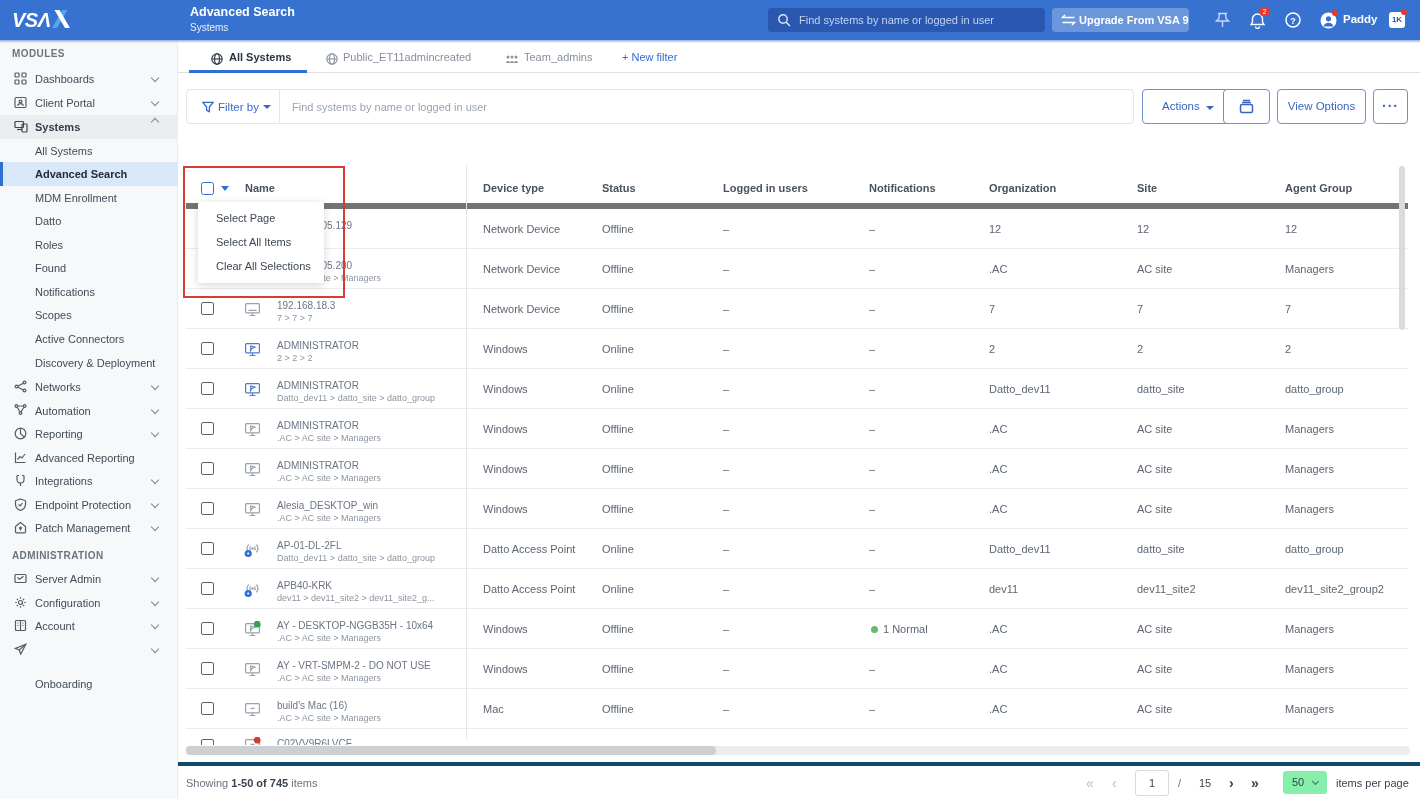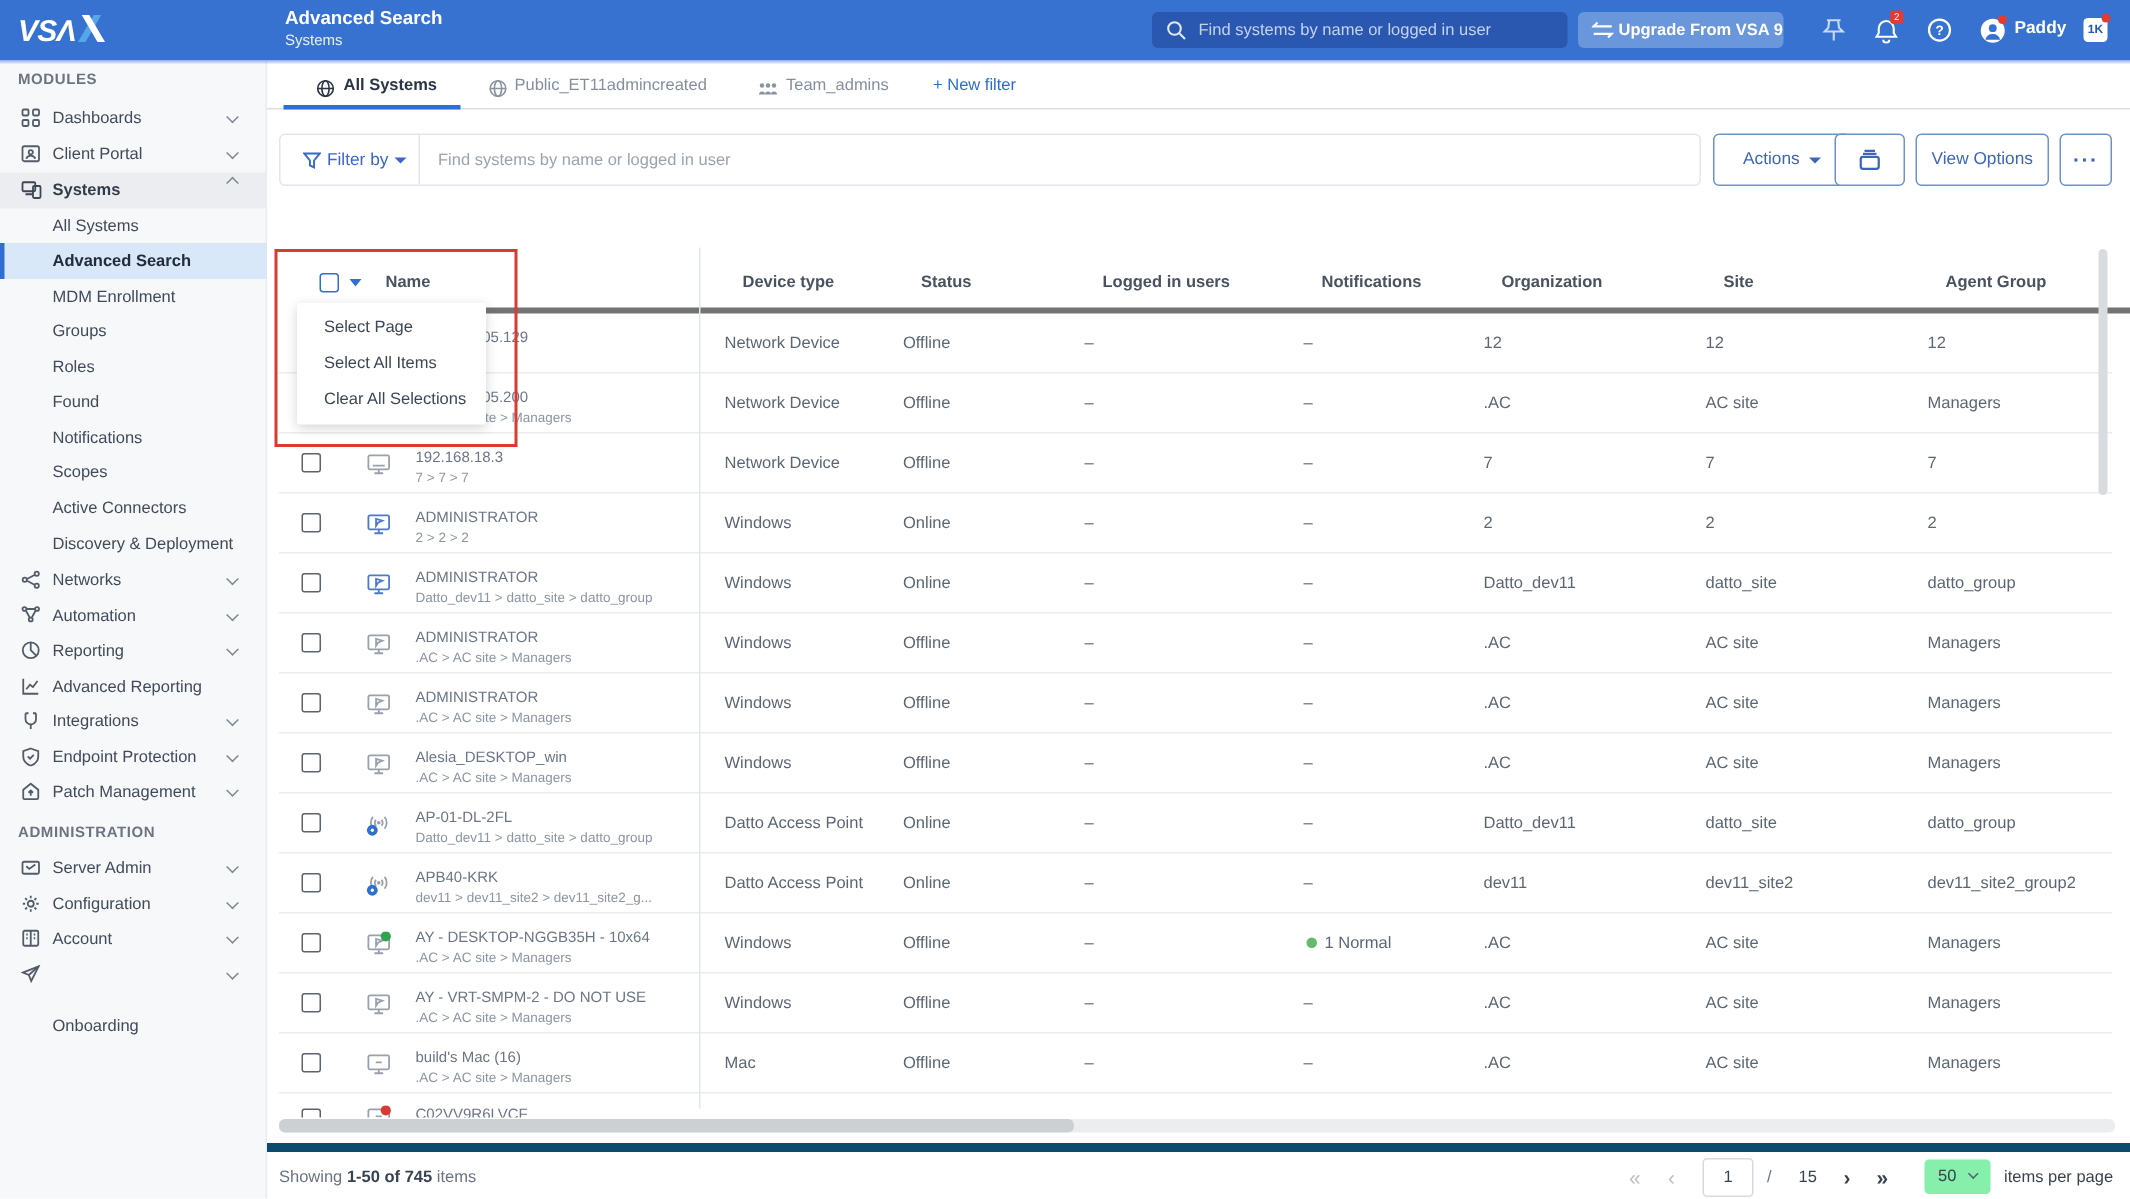--- a/index.html
+++ b/index.html
@@ -34,38 +34,38 @@
 
 #fbox{position:absolute;left:8px;top:49px;width:948px;height:35px;border:1px solid #e3e6ea;border-radius:4px;background:#fff}
 #fdiv{position:absolute;left:92px;top:0;width:1px;height:33px;background:#e3e6ea}
 #fby{position:absolute;left:31px;top:10.5px;font-size:11.5px;color:#3a67cc}
 #fph{position:absolute;left:105px;top:11px;font-size:11px;color:#9aa3b1}
 .btn{position:absolute;top:49px;height:35px;border:1px solid #6c92cc;border-radius:4px;background:#fff;color:#3b66c0;font-size:11.5px;text-align:center}
 
 #found{position:absolute;left:8px;top:94px;font-size:11px;color:#949da9}
 
 #tablewrap{position:absolute;left:0;top:125px;width:1242px;height:580px;overflow:hidden}
-#thead{position:absolute;left:20px;top:0;width:1222px;height:44px;border-bottom:4px solid #737373}
+#thead{position:absolute;left:8px;top:0;width:1222px;height:44px;border-bottom:6px solid #737373}
 .th{position:absolute;top:17px;font-size:11px;font-weight:bold;color:#49525f;white-space:nowrap}
 .row{position:absolute;left:8px;width:1222px;height:40px;border-bottom:1px solid #eaecef}
 .cb{position:absolute;left:15px;top:13px;width:13px;height:13px;border:1.5px solid #5a6470;border-radius:2px;background:#fff}
 .nm{position:absolute;left:91px;top:11px;font-size:10px;color:#6b7584;white-space:nowrap}
 .sb{position:absolute;left:91px;top:24px;font-size:9px;color:#8c95a1;white-space:nowrap}
 .c{position:absolute;top:14px;font-size:11px;color:#5c6673;white-space:nowrap}
 .dt{left:297px}.st{left:416px}.lg{left:537px}.nt{left:683px}.og{left:803px}.sit{left:951px}.ag{left:1099px}
 .ic{position:absolute;left:58px;top:12px}
 #vdiv{position:absolute;left:288px;top:125px;width:1px;height:574px;background:#e4e7ea}
 #vscroll{position:absolute;left:1221px;top:126px;width:6px;height:164px;background:#d9dcdf;border-radius:3px}
 .gdot{display:inline-block;width:7px;height:7px;border-radius:50%;background:#67b96e;margin-right:5px;position:relative;left:2px;margin-right:7px}
 .thcb{position:absolute;left:15px;top:17px;width:13px;height:13px;border:1.5px solid #2e6fd3;border-radius:2.5px;background:#fff}
 .thcar{position:absolute;left:35px;top:21px;width:0;height:0;border-left:4px solid transparent;border-right:4px solid transparent;border-top:5px solid #2e6fd3}
 #hscroll{position:absolute;left:8px;top:706px;width:1224px;height:9px;background:#ebedee;border-radius:4px}
 #hthumb{position:absolute;left:0;top:0;width:530px;height:9px;background:#cdd0d3;border-radius:4px}
 
-#footer{position:absolute;left:0;top:722px;width:1242px;height:37px;border-top:6px solid #0c4a6e;background:#fff}
+#footer{position:absolute;left:0;top:722px;width:1242px;height:37px;border-top:4px solid #0c4a6e;background:#fff}
 #footer div{position:absolute;top:11px;font-size:11px;color:#6a7380;white-space:nowrap}
 
 #ddown{position:absolute;left:198px;top:202px;width:126px;height:81px;background:#fff;border-radius:2px;box-shadow:0 2px 8px rgba(60,64,70,.22);z-index:40}
 #ddown div{position:absolute;left:18px;font-size:11px;color:#3d4754;white-space:nowrap}
 #redrect{position:absolute;left:183px;top:166px;width:162px;height:132px;border:2px solid #d93a31;z-index:50}
 </style>
 </head>
 <body>
 <svg style="position:absolute;width:0;height:0">
   <defs>
@@ -157,21 +157,21 @@
   <svg class="sic" style="top:80px" width="14" height="13" viewBox="0 0 14 13" fill="none" stroke="#3c4753" stroke-width="1.2">
       <rect x="1" y="1.5" width="8.5" height="6" rx=".8"></rect>
       <path d="M3 9.5h5"></path>
       <rect x="8" y="4" width="5" height="8" rx=".8"></rect>
     </svg>
   <div class="si" style="top:75px;font-weight:bold;color:#333d4a">Systems</div>
     <span class="chev chevu" style="top:79px"></span>
   <div class="si" style="top:98.5px">All Systems</div>
   <div class="si" style="top:122px;font-weight:bold;color:#222c3a">Advanced Search</div>
   <div class="si" style="top:145.5px">MDM Enrollment</div>
-  <div class="si" style="top:169px">Groups</div>
+  <div class="si" style="top:169px">Datto</div>
   <div class="si" style="top:192.5px">Roles</div>
   <div class="si" style="top:216px">Found</div>
   <div class="si" style="top:239.5px">Notifications</div>
   <div class="si" style="top:263px">Scopes</div>
   <div class="si" style="top:287px">Active Connectors</div>
   <div class="si" style="top:310.5px">Discovery &amp; Deployment</div>
   <svg class="sic" style="top:340px" width="13" height="13" viewBox="0 0 13 13" fill="none" stroke="#525d69" stroke-width="1.2">
       <circle cx="2.5" cy="6.5" r="1.4"></circle>
       <circle cx="10.5" cy="2.5" r="1.4"></circle>
       <circle cx="10.5" cy="10.5" r="1.4"></circle>

